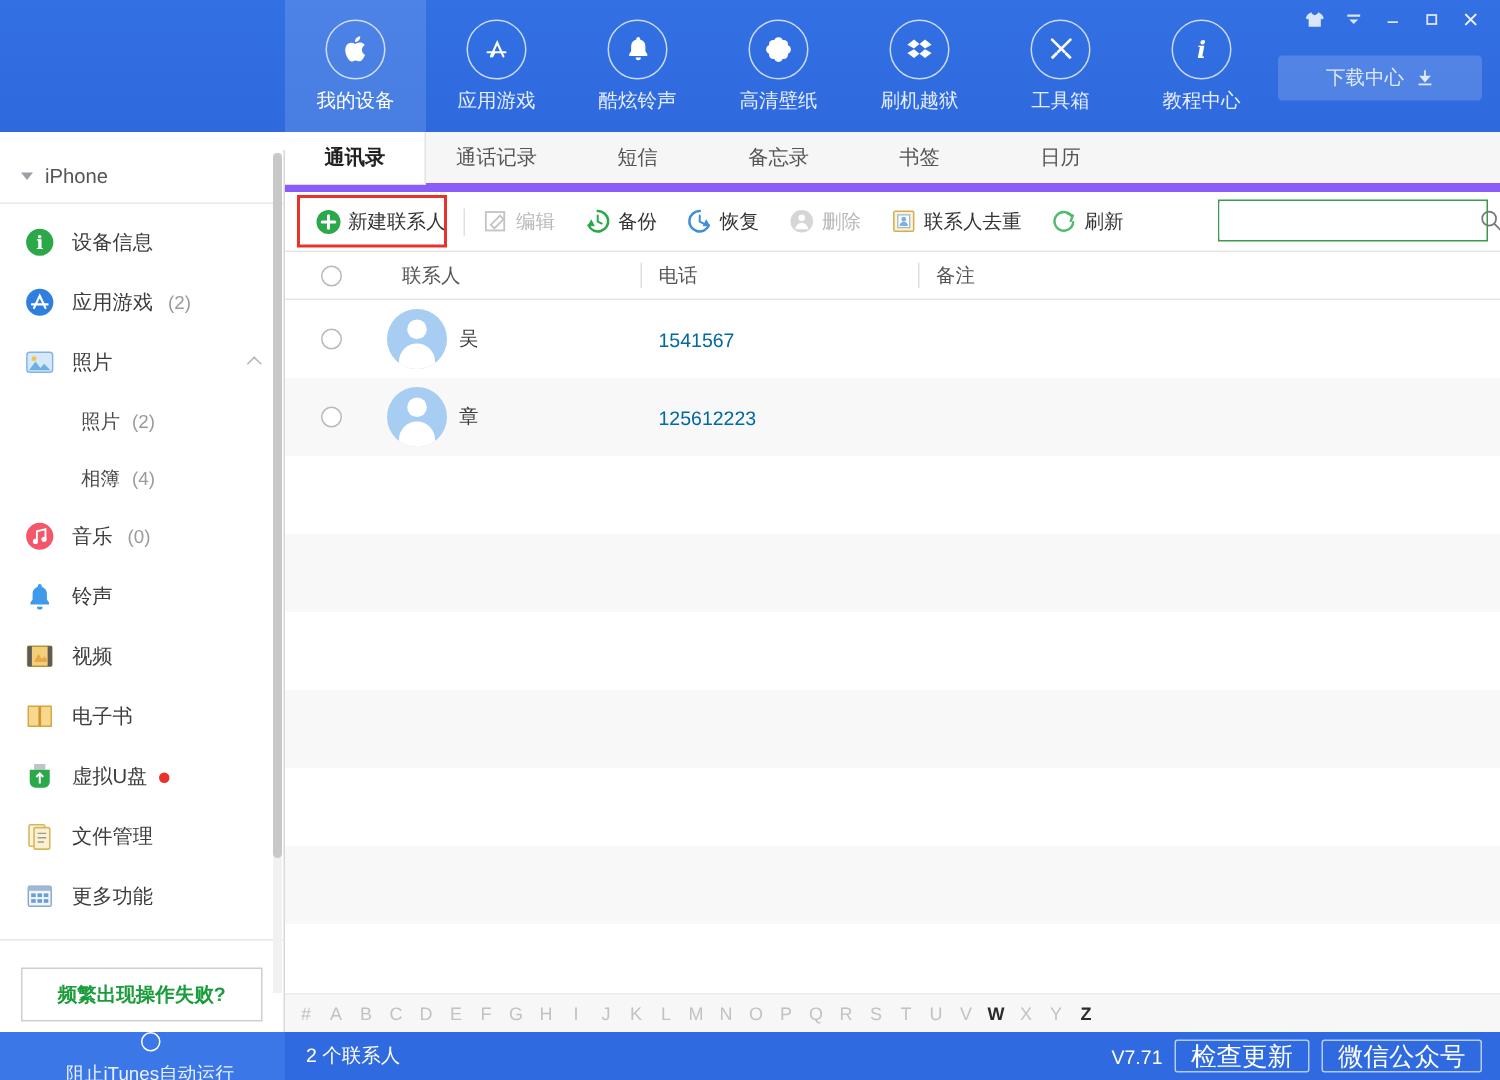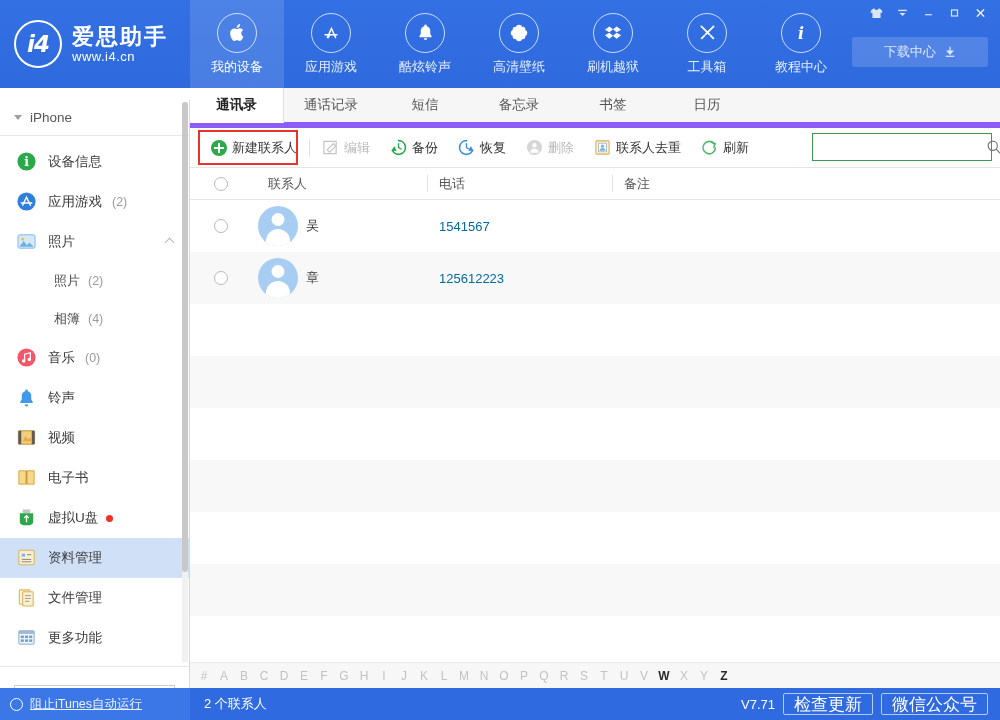--- a/index.html
+++ b/index.html
@@ -225,21 +225,21 @@
   .alpha.on { color: #2b2b2b; font-weight: bold; }
 
   
   .bottombar {
     position: absolute; left: 0; bottom: 0; width: 1000px; height: 32px;
     background: #2f6ae0; display: flex; align-items: center;
     color: #eaf1ff; font-size: 12.5px;
   }
   .bb-left {
     width: 190px; height: 32px; display: flex; align-items: center;
-    gap: 7px; padding-left: 10px; background: #3c77e8; cursor: pointer;
+    gap: 7px; padding-left: 10px; background: #3c77e8; cursor: pointer; flex-direction: column;
   }
   .bb-circle {
     width: 13px; height: 13px; border-radius: 50%;
     border: 1.5px solid #ffffff; flex: 0 0 13px;
   }
   .bb-left span { text-decoration: underline; }
   .bb-count { padding-left: 14px; font-size: 13px; color: #fff; }
   .bb-right {
     margin-left: auto; display: flex; align-items: center; gap: 8px;
     padding-right: 12px;
@@ -251,27 +251,20 @@
     font-size: 17px; color: #fff; cursor: pointer;
   }
 </style>
 </head>
 <body>
 
 <div class="app">
 
   <div class="topbar">
 
-    <div class="brand">
-      <div class="brand-logo">i4</div>
-      <div class="brand-text">
-        <div class="brand-cn">爱思助手</div>
-        <div class="brand-url">www.i4.cn</div>
-      </div>
-    </div>
 
     <div class="navitems">
 
       <div class="navitem active">
         <div class="navicon">
           <svg width="21" height="21" viewBox="0 0 24 24" fill="#fff">
               <path d="M16.4 12.8c0-2.4 2-3.5 2.1-3.6-1.1-1.7-2.9-1.9-3.5-1.9-1.5-.2-2.9.9-3.6.9-.8 0-1.9-.9-3.1-.8-1.6 0-3.1.9-3.9 2.4-1.6 2.9-.4 7.2 1.2 9.5.8 1.2 1.7 2.4 2.9 2.4 1.2 0 1.6-.8 3-.8s1.8.8 3.1.7c1.3 0 2.1-1.2 2.8-2.3.9-1.3 1.3-2.6 1.3-2.7-.1 0-2.4-1-2.4-3.8zM14 5.5c.7-.8 1.1-1.9 1-3.1-1 0-2.2.7-2.9 1.5-.6.7-1.2 1.8-1 2.9 1.1.1 2.2-.6 2.9-1.3z"></path>
             </svg>
         </div>
         <div>我的设备</div>
@@ -492,32 +485,20 @@
               <rect x="7" y="2.5" width="8" height="4" rx="0.5" fill="#bfc4c8"></rect>
               <path d="M4 6.5 H18 V15 a4 4 0 0 1-4 4 H8 a4 4 0 0 1-4-4z" fill="#2aa84a"></path>
               <path d="M11 9 V16" stroke="#fff" stroke-width="1.4"></path>
               <path d="M8.6 11.5 L11 9 L13.4 11.5" fill="none" stroke="#fff" stroke-width="1.4"></path>
             </svg>
         </span>
         <span>虚拟U盘</span>
           <span class="reddot"></span>
       </div>
 
-      <div class="side-item selected">
-        <span class="ic">
-          <svg width="21" height="21" viewBox="0 0 22 22">
-              <rect x="3" y="3.5" width="16" height="15" rx="1.5" fill="#fbf0cf" stroke="#d9b55b" stroke-width="1.1"></rect>
-              <rect x="6" y="7" width="3.5" height="3" fill="#7fb4e8"></rect>
-              <path d="M11.5 8 H16" stroke="#8d8d8d" stroke-width="1.1"></path>
-              <path d="M6 13 H16" stroke="#8d8d8d" stroke-width="1.1"></path>
-              <path d="M6 15.5 H16" stroke="#8d8d8d" stroke-width="1.1"></path>
-            </svg>
-        </span>
-        <span>资料管理</span>
-      </div>
 
       <div class="side-item">
         <span class="ic">
           <svg width="21" height="21" viewBox="0 0 22 22">
               <rect x="3.5" y="3" width="11" height="15" rx="1" fill="#fdf4da" stroke="#d9b55b" stroke-width="1.1"></rect>
               <rect x="7" y="5" width="11" height="15" rx="1" fill="#fbf0cf" stroke="#d9b55b" stroke-width="1.1"></rect>
               <path d="M9.5 9 H15.5 M9.5 12 H15.5 M9.5 15 H14" stroke="#9a9a9a" stroke-width="1"></path>
             </svg>
         </span>
         <span>文件管理</span>

